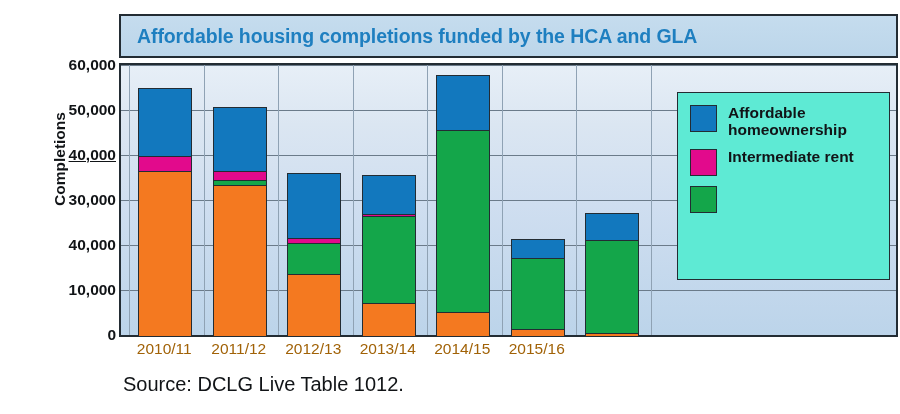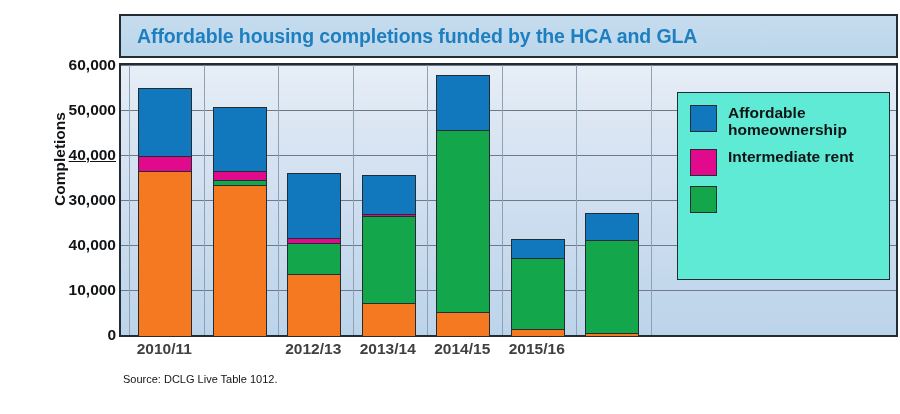--- a/index.html
+++ b/index.html
@@ -119,29 +119,29 @@
   #xaxis{
     position:absolute;
     left:103px; top:340px;
     width:779px; height:26px;
   }
   .xtick{
     position:absolute;
     top:0; width:90px;
     text-align:center;
     font-size:15.5px;
-    font-weight:bold;
-    color:#404040;
+    font-weight:normal;
+    color:#a16207;
   }
 
   
   #source-note{
     position:absolute;
     left:107px; top:373px;
-    font-size:11px;
+    font-size:20px;
     color:#111417;
   }
 
   
   #legend{
     position:absolute;
     left:661px; top:92px;
     width:213px; height:188px;
     background:#5eead4;
     border:1.5px solid #232c33;
@@ -243,20 +243,21 @@
       </div>
       <div class="bar" style="left: 466.25px;">
         <div class="seg" style="height: 4.05px; background: rgb(244, 121, 32);"></div>
         <div class="seg" style="height: 92.7px; background: rgb(20, 166, 74);"></div>
         <div class="seg" style="height: 27px; background: rgb(18, 120, 190);"></div>
       </div>
     </div>
 
   <div id="xaxis">
       <div class="xtick" style="left: 0.25px;">2010/11</div>
+      <div class="xtick" style="left: 74.75px;">2011/12</div>
       <div class="xtick" style="left: 149.25px;">2012/13</div>
       <div class="xtick" style="left: 223.75px;">2013/14</div>
       <div class="xtick" style="left: 298.25px;">2014/15</div>
       <div class="xtick" style="left: 372.75px;">2015/16</div>
     </div>
 
   <div id="source-note">Source: DCLG Live Table 1012.</div>
 
   <div id="legend">
       <div class="legend-row">

